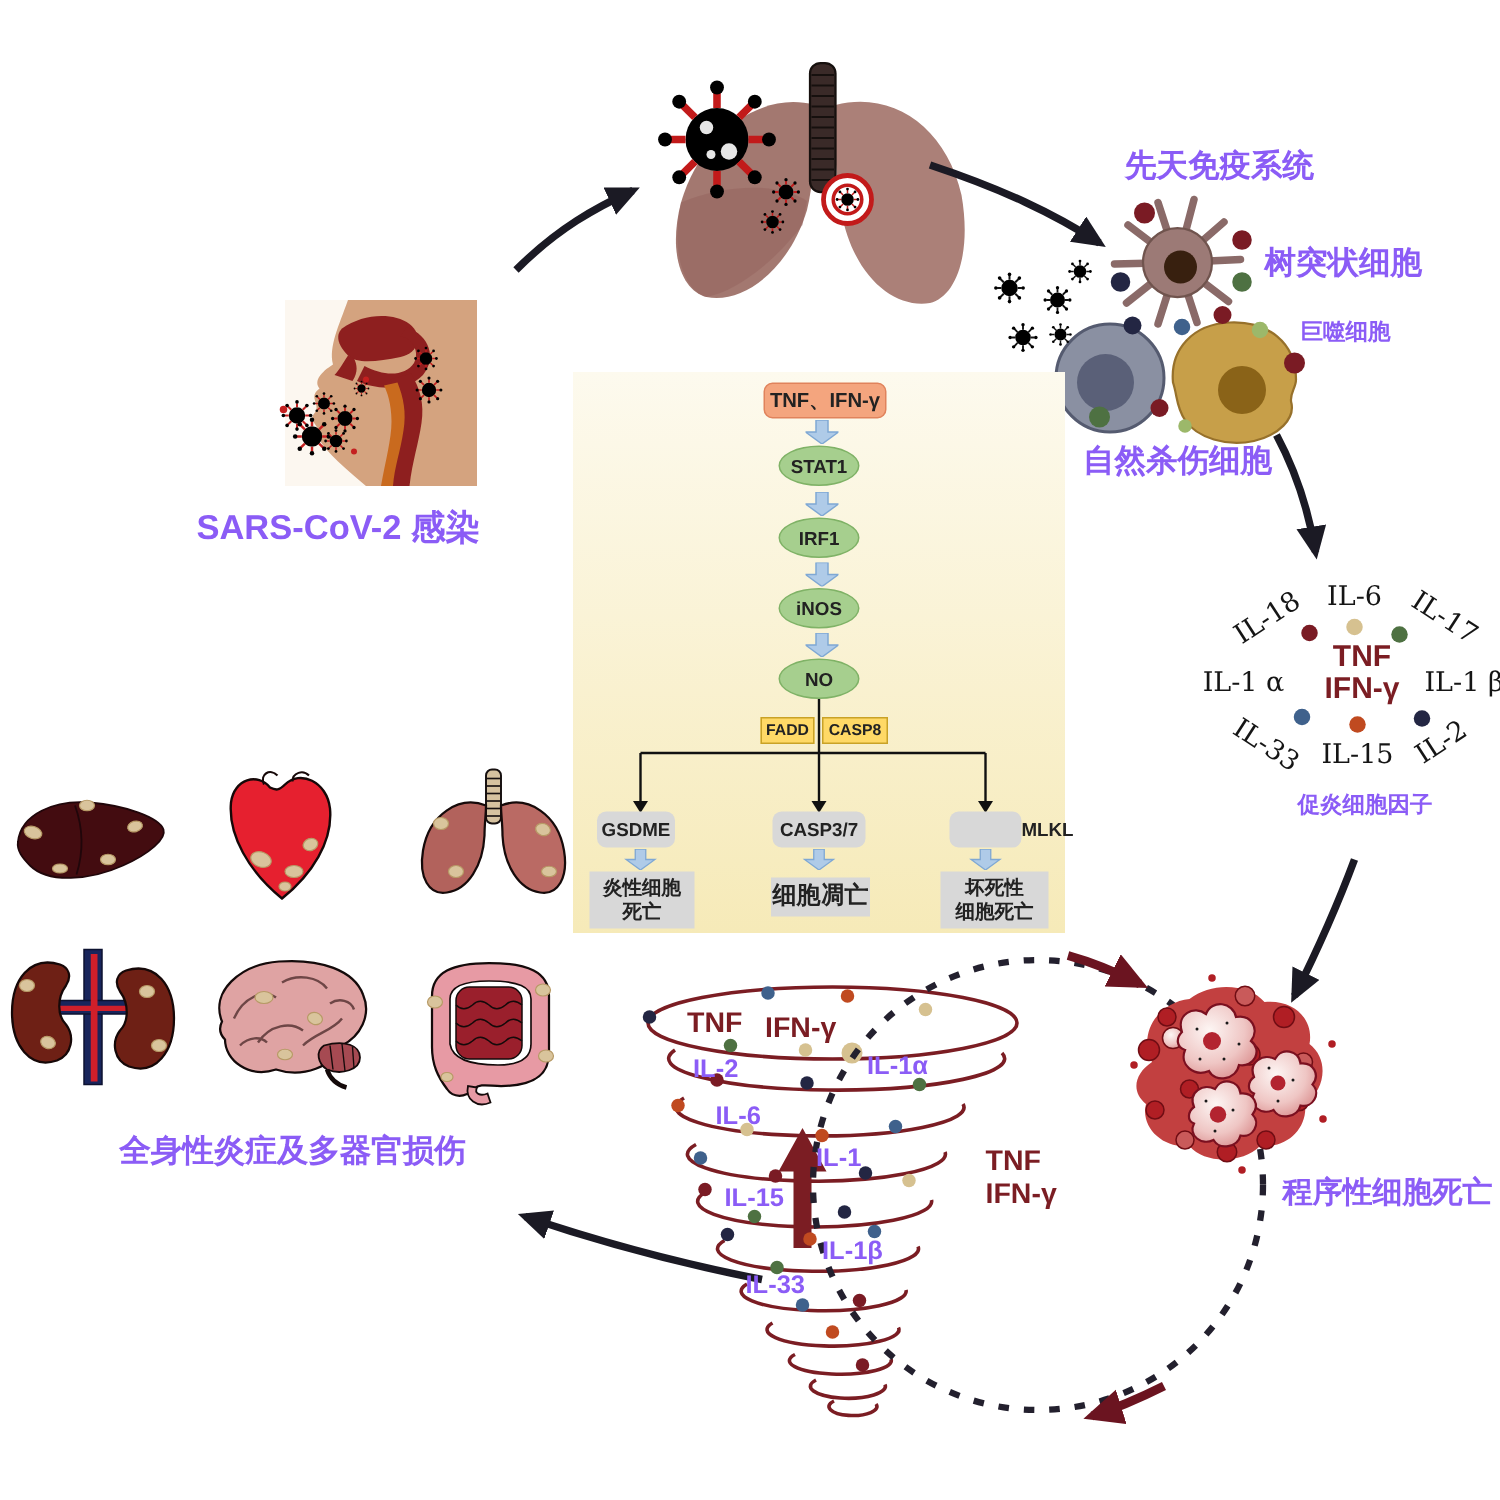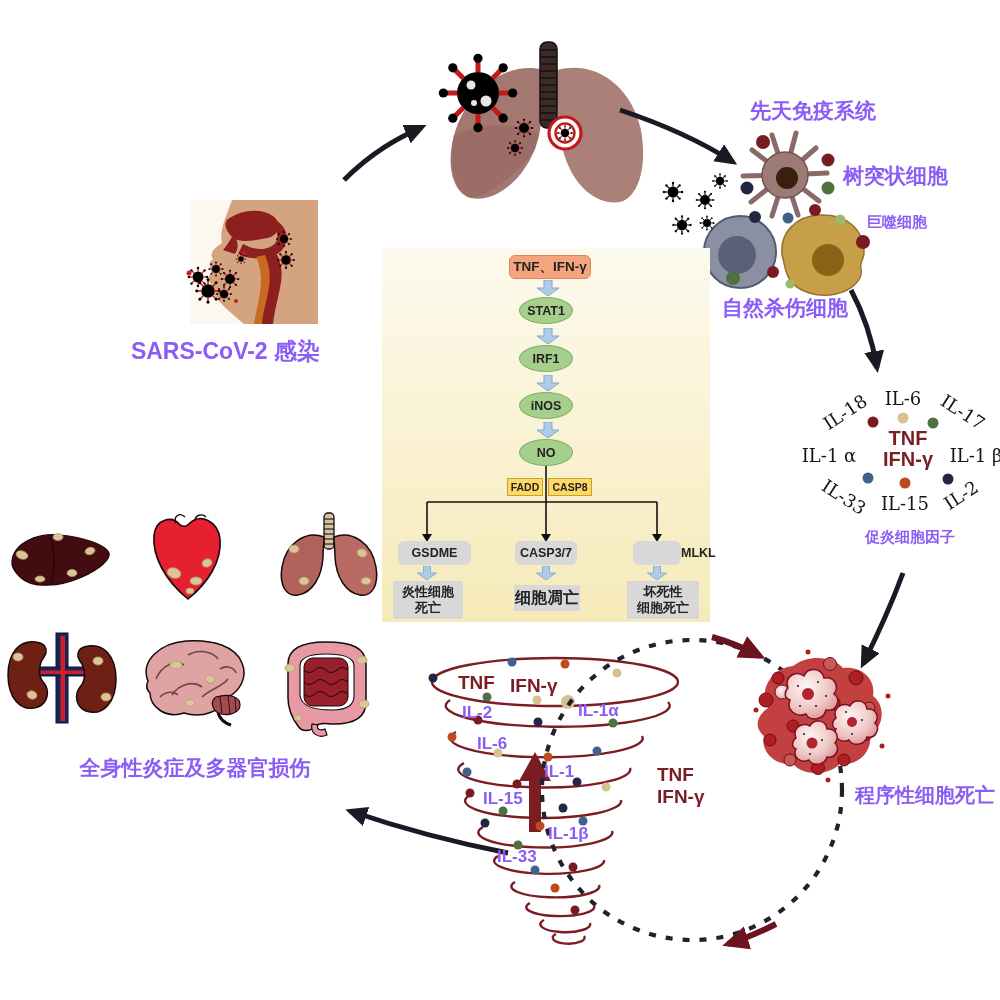--- a/index.html
+++ b/index.html
@@ -222,21 +222,21 @@
     <svg class="barrow" style="left:155px;top:127px;" width="22" height="16" viewBox="0 0 22 16">
         <polygon points="7,0 15,0 15,8 22,8 11,16 0,8 7,8"></polygon>
       </svg>
     <div class="pbox node" style="left:137px;top:144px;width:54px;height:27px;">iNOS</div>
     <svg class="barrow" style="left:155px;top:174px;" width="22" height="16" viewBox="0 0 22 16">
         <polygon points="7,0 15,0 15,8 22,8 11,16 0,8 7,8"></polygon>
       </svg>
     <div class="pbox node" style="left:137px;top:191px;width:54px;height:27px;">NO</div>
     <div class="pbox adapter" style="left:125px;top:230px;width:36px;">FADD</div>
     <div class="pbox adapter" style="left:166px;top:230px;width:44px;">CASP8</div>
-    <div class="pbox effector" style="left:16px;top:293px;width:73px;">GSDME</div>
+    <div class="pbox effector" style="left:16px;top:293px;width:52px;">GSDME</div>
     <div class="pbox effector" style="left:133px;top:293px;width:62px;">CASP3/7</div>
     <div class="pbox effector" style="left:251px;top:293px;width:48px;padding-left:48px;">MLKL</div>
     <svg class="barrow" style="left:34px;top:318px;" width="22" height="14" viewBox="0 0 22 16">
         <polygon points="7,0 15,0 15,8 22,8 11,16 0,8 7,8"></polygon>
       </svg>
     <svg class="barrow" style="left:153px;top:318px;" width="22" height="14" viewBox="0 0 22 16">
         <polygon points="7,0 15,0 15,8 22,8 11,16 0,8 7,8"></polygon>
       </svg>
     <svg class="barrow" style="left:264px;top:318px;" width="22" height="14" viewBox="0 0 22 16">
         <polygon points="7,0 15,0 15,8 22,8 11,16 0,8 7,8"></polygon>

